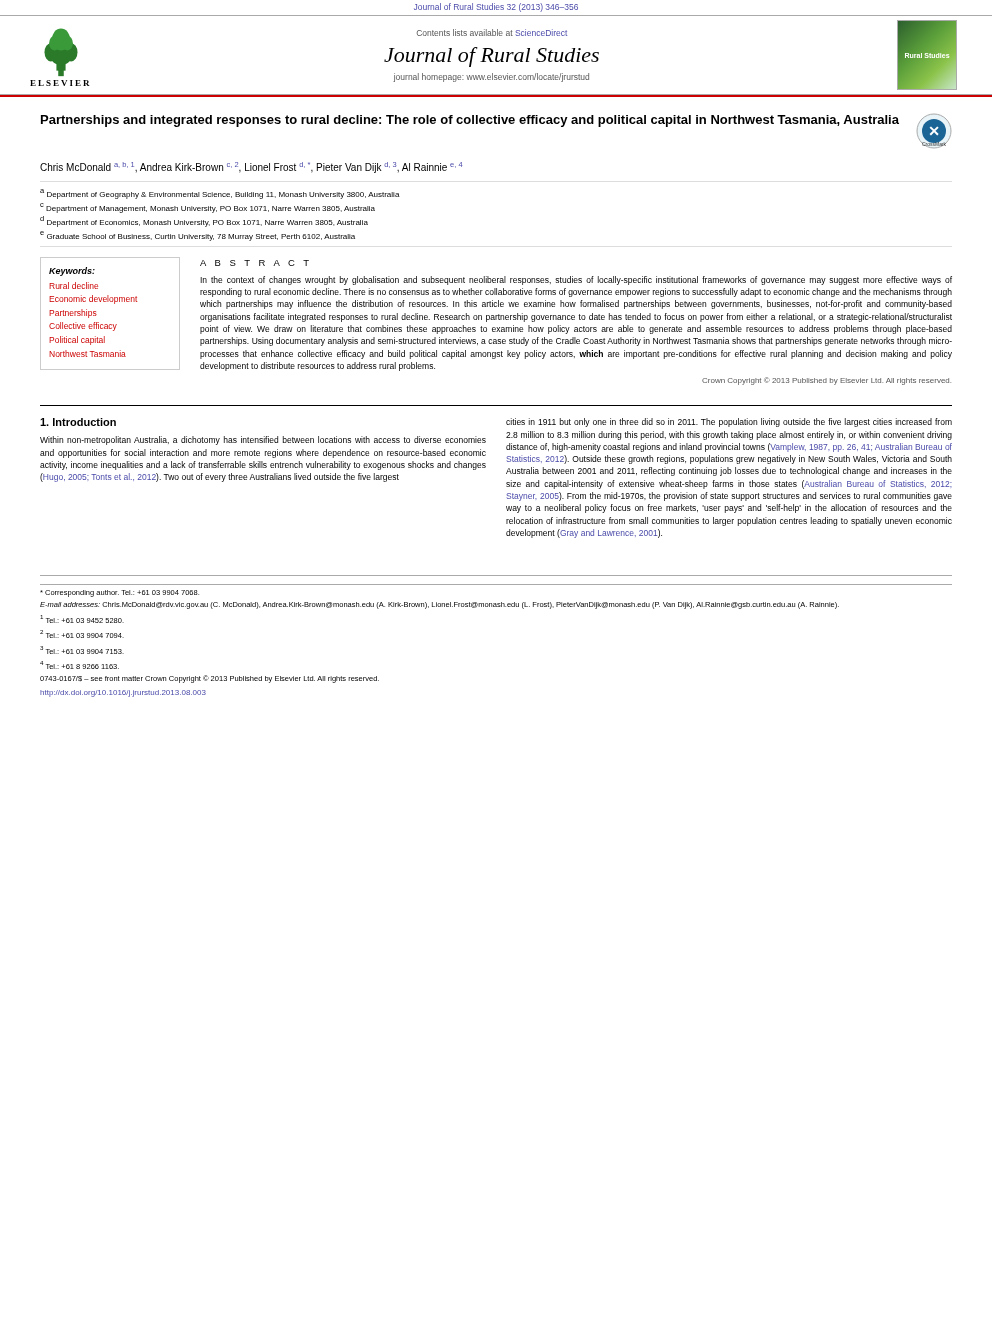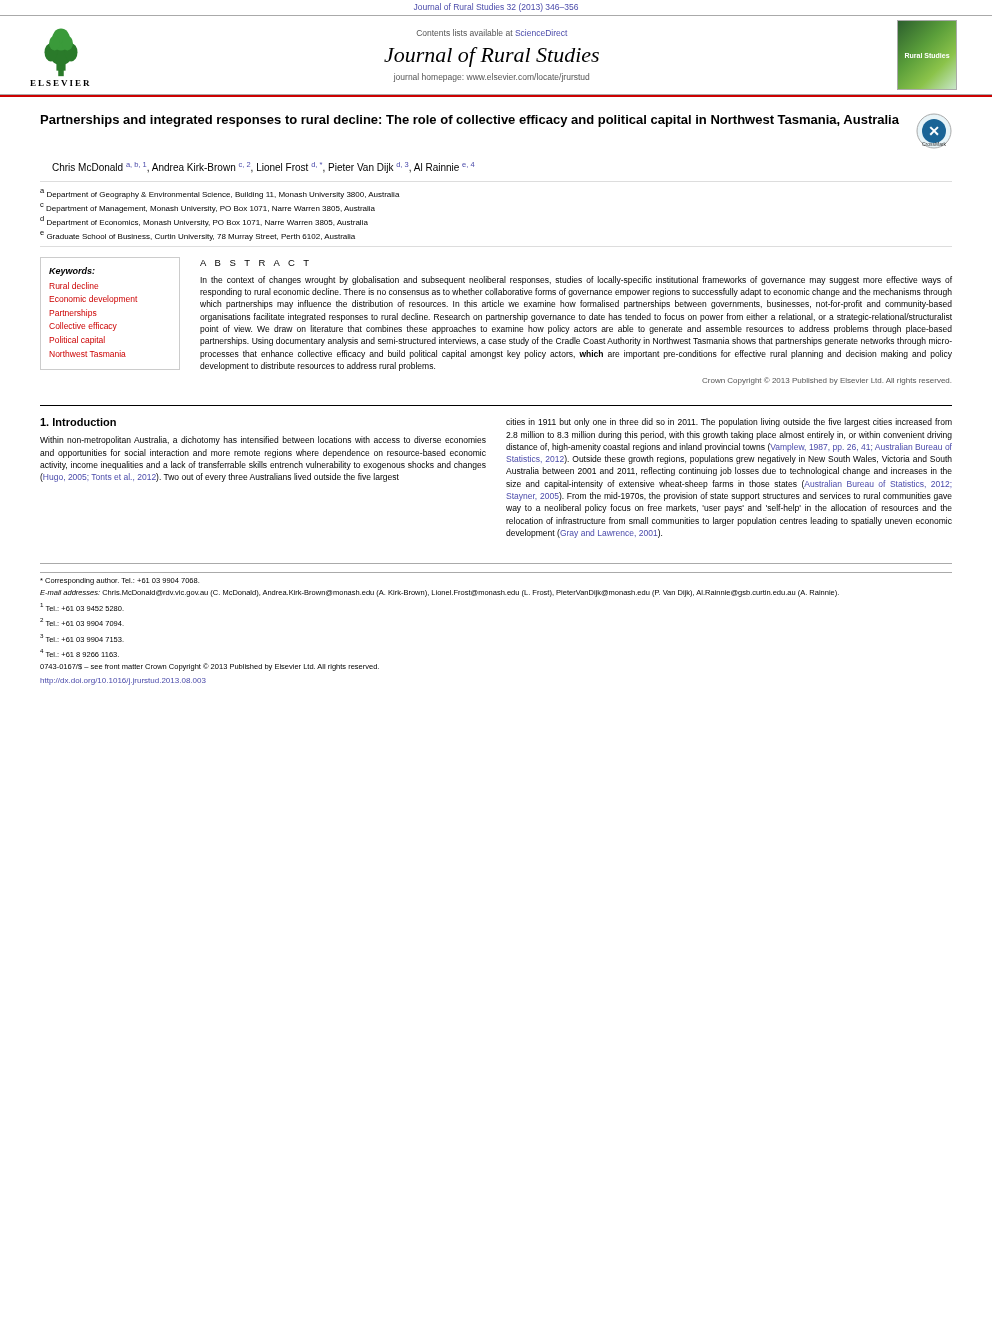--- a/index.html
+++ b/index.html
@@ -130,21 +130,20 @@
       margin-top: 2px;
       flex-shrink: 0;
     }
     
     .authors-line {
       font-size: 10px;
       font-family: Arial, sans-serif;
       color: #000;
       margin-bottom: 6px;
       line-height: 1.5;
-      margin-left: 12px;
     }
     .author-sup {
       font-size: 7.5px;
       vertical-align: super;
       color: #4a4aaa;
     }
     .corresp-marker {
       color: #4a4aaa;
     }
     
@@ -251,21 +250,21 @@
       text-align: justify;
       color: #000;
       margin-bottom: 6px;
     }
     .body-text .link-ref {
       color: #4a4aaa;
     }
     
     .page-footer {
       border-top: 1px solid #aaa;
-      margin: 8px 40px 0 40px;
+      margin: 20px 40px 0 40px;
       padding-top: 4px;
     }
     .footer-note {
       font-size: 7.5px;
       font-family: Arial, sans-serif;
       line-height: 1.4;
       color: #000;
     }
     .footnote-block {
       margin-top: 4px;

